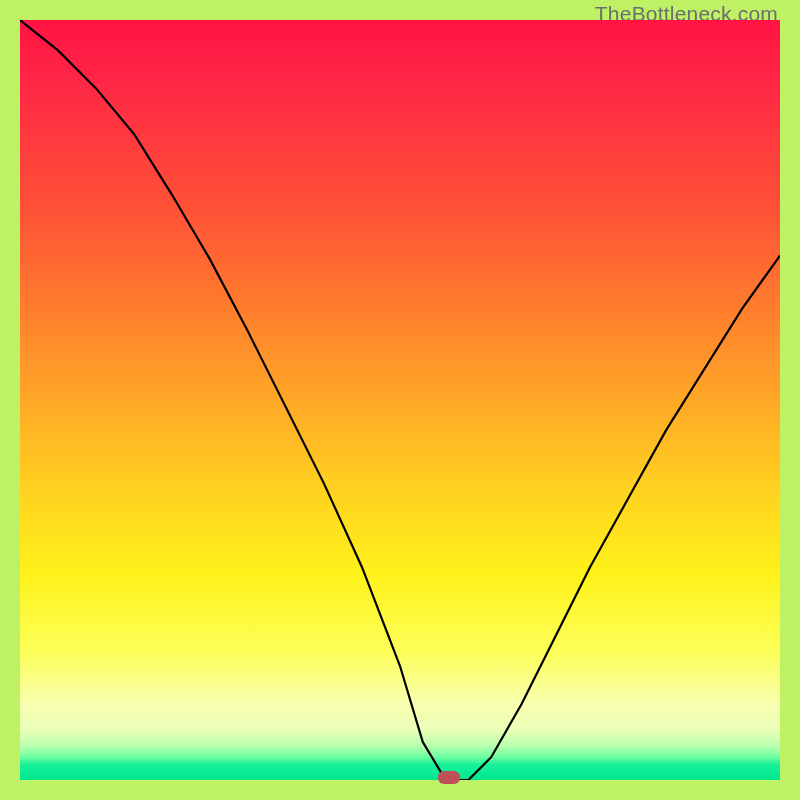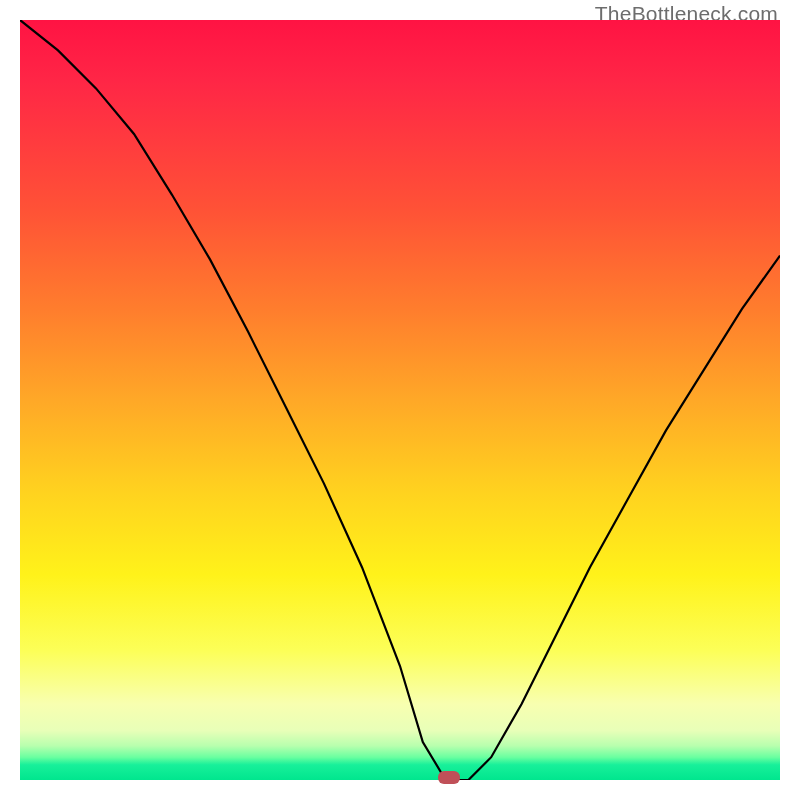--- a/index.html
+++ b/index.html
@@ -8,21 +8,21 @@
     width: 800px;
     height: 800px;
     background: #000;
     overflow: hidden;
     font-family: Arial, Helvetica, sans-serif;
   }
   .frame {
     position: relative;
     width: 800px;
     height: 800px;
-    background: #ffffff;
+    background: #bef264;
   }
   .plot {
     position: absolute;
     left: 20px;
     top: 20px;
     width: 760px;
     height: 760px;
     
     background: linear-gradient(to bottom,
       #ff1343 0%,

